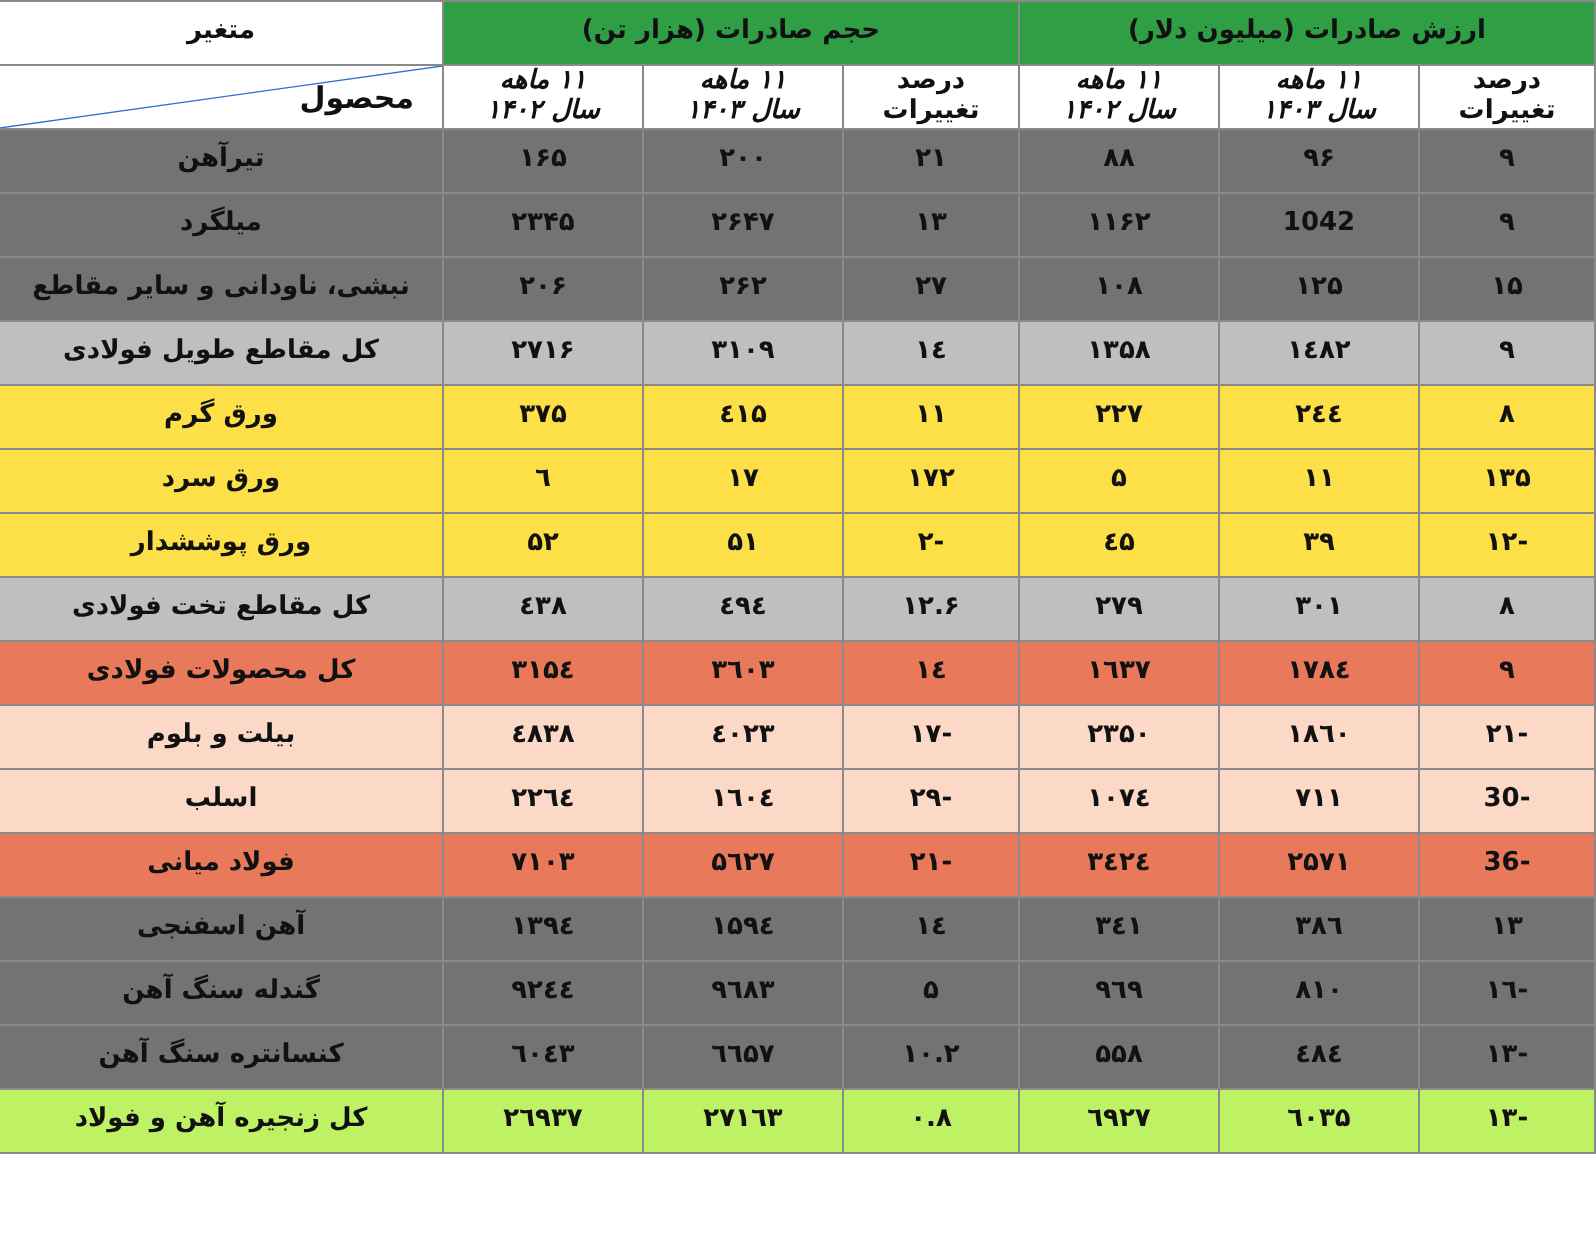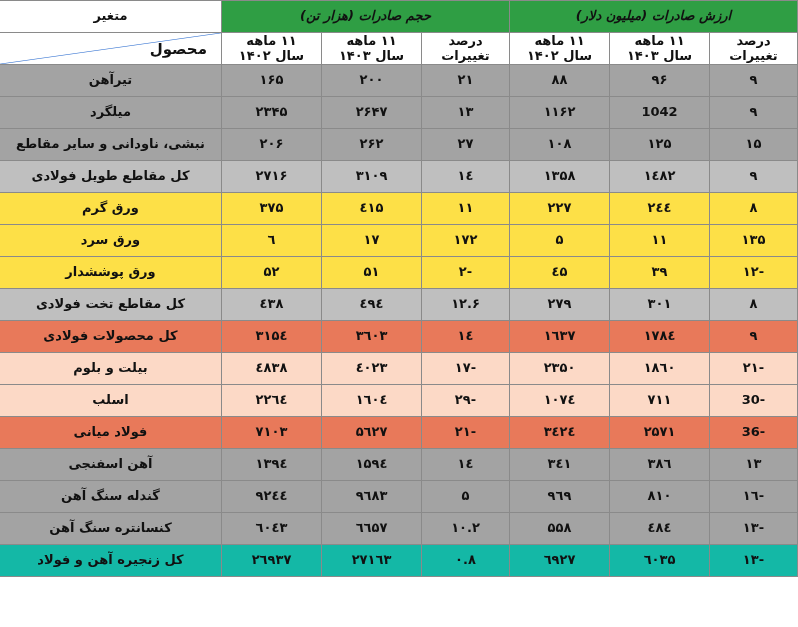--- a/index.html
+++ b/index.html
@@ -36,37 +36,36 @@
     line-height: 1.15;
     font-weight: bold;
   }
   
   .hdr-green {
     background: #2f9e44;
     color: #ffffff;
     font-size: 14px;
     font-weight: bold;
     height: 30px;
-    font-style: italic;
   }
   .hdr-var {
     background: #ffffff;
     color: #111111;
     font-size: 14px;
     font-weight: bold;
     height: 30px;
   }
   .hdr-sub {
     background: #ffffff;
     color: #111111;
     font-size: 12.5px;
     font-weight: bold;
     height: 44px;
   }
-  .hdr-sub span { display: block; }
+  .hdr-sub span { display: block; font-style: italic; }
   
   .corner {
     background: #ffffff;
     position: relative;
     height: 74px;
     overflow: hidden;
   }
   .corner .diag {
     position: absolute;
     left: 0; top: 0;
@@ -82,26 +81,26 @@
     color: #111111;
   }
   
   td.prod {
     text-align: right;
     padding-right: 12px;
     font-size: 13.5px;
     font-weight: bold;
   }
   
-  .c-pale   { background: #a3a3a3; }
+  .c-pale   { background: #737373; }
   .c-light  { background: #fcd9c6; margin-left: 28px; }
   .c-mid    { background: #fde047; }
   .c-gray   { background: #bfbfbf; }
   .c-orange { background: #e8795a; margin-left: 40px; }
-  .c-yellow { background: #14b8a6; }
+  .c-yellow { background: #bef264; }
   
   col.w-pct  { width: 88px; }
   col.w-val  { width: 100px; }
   col.w-prod { width: 222px; }
 </style>
 </head>
 <body>
 
 <div id="sheet">
   <table class="grid">

